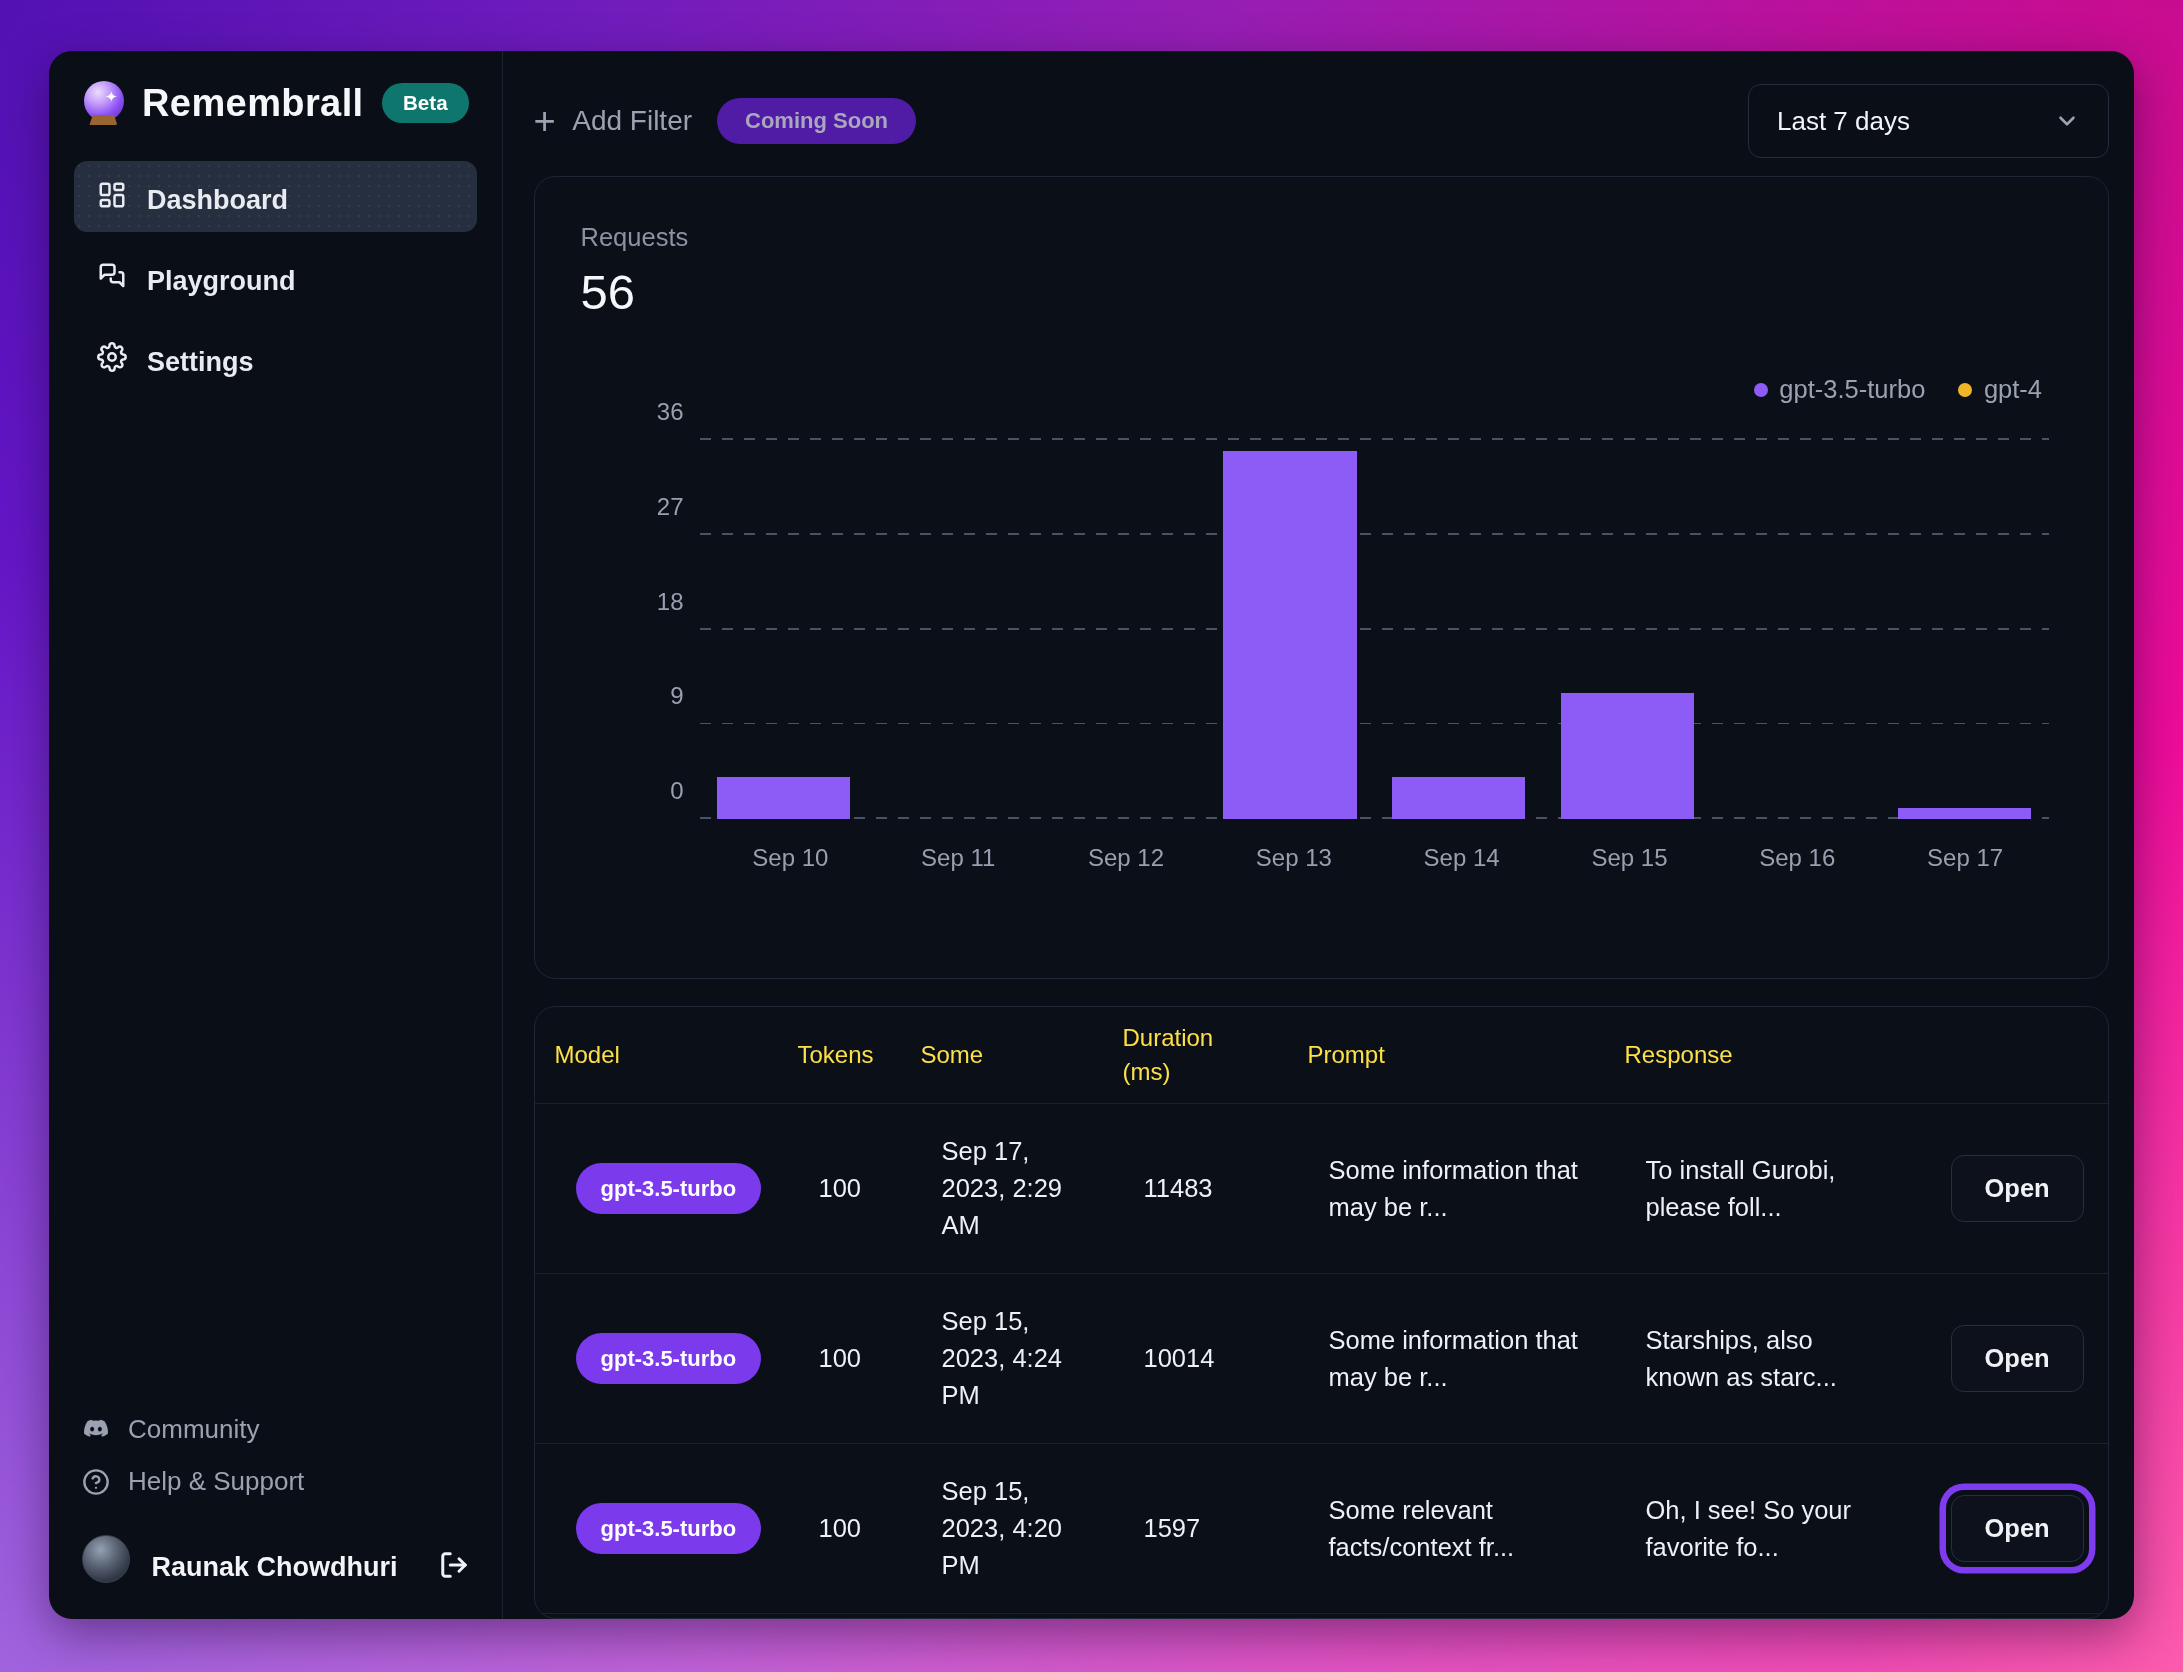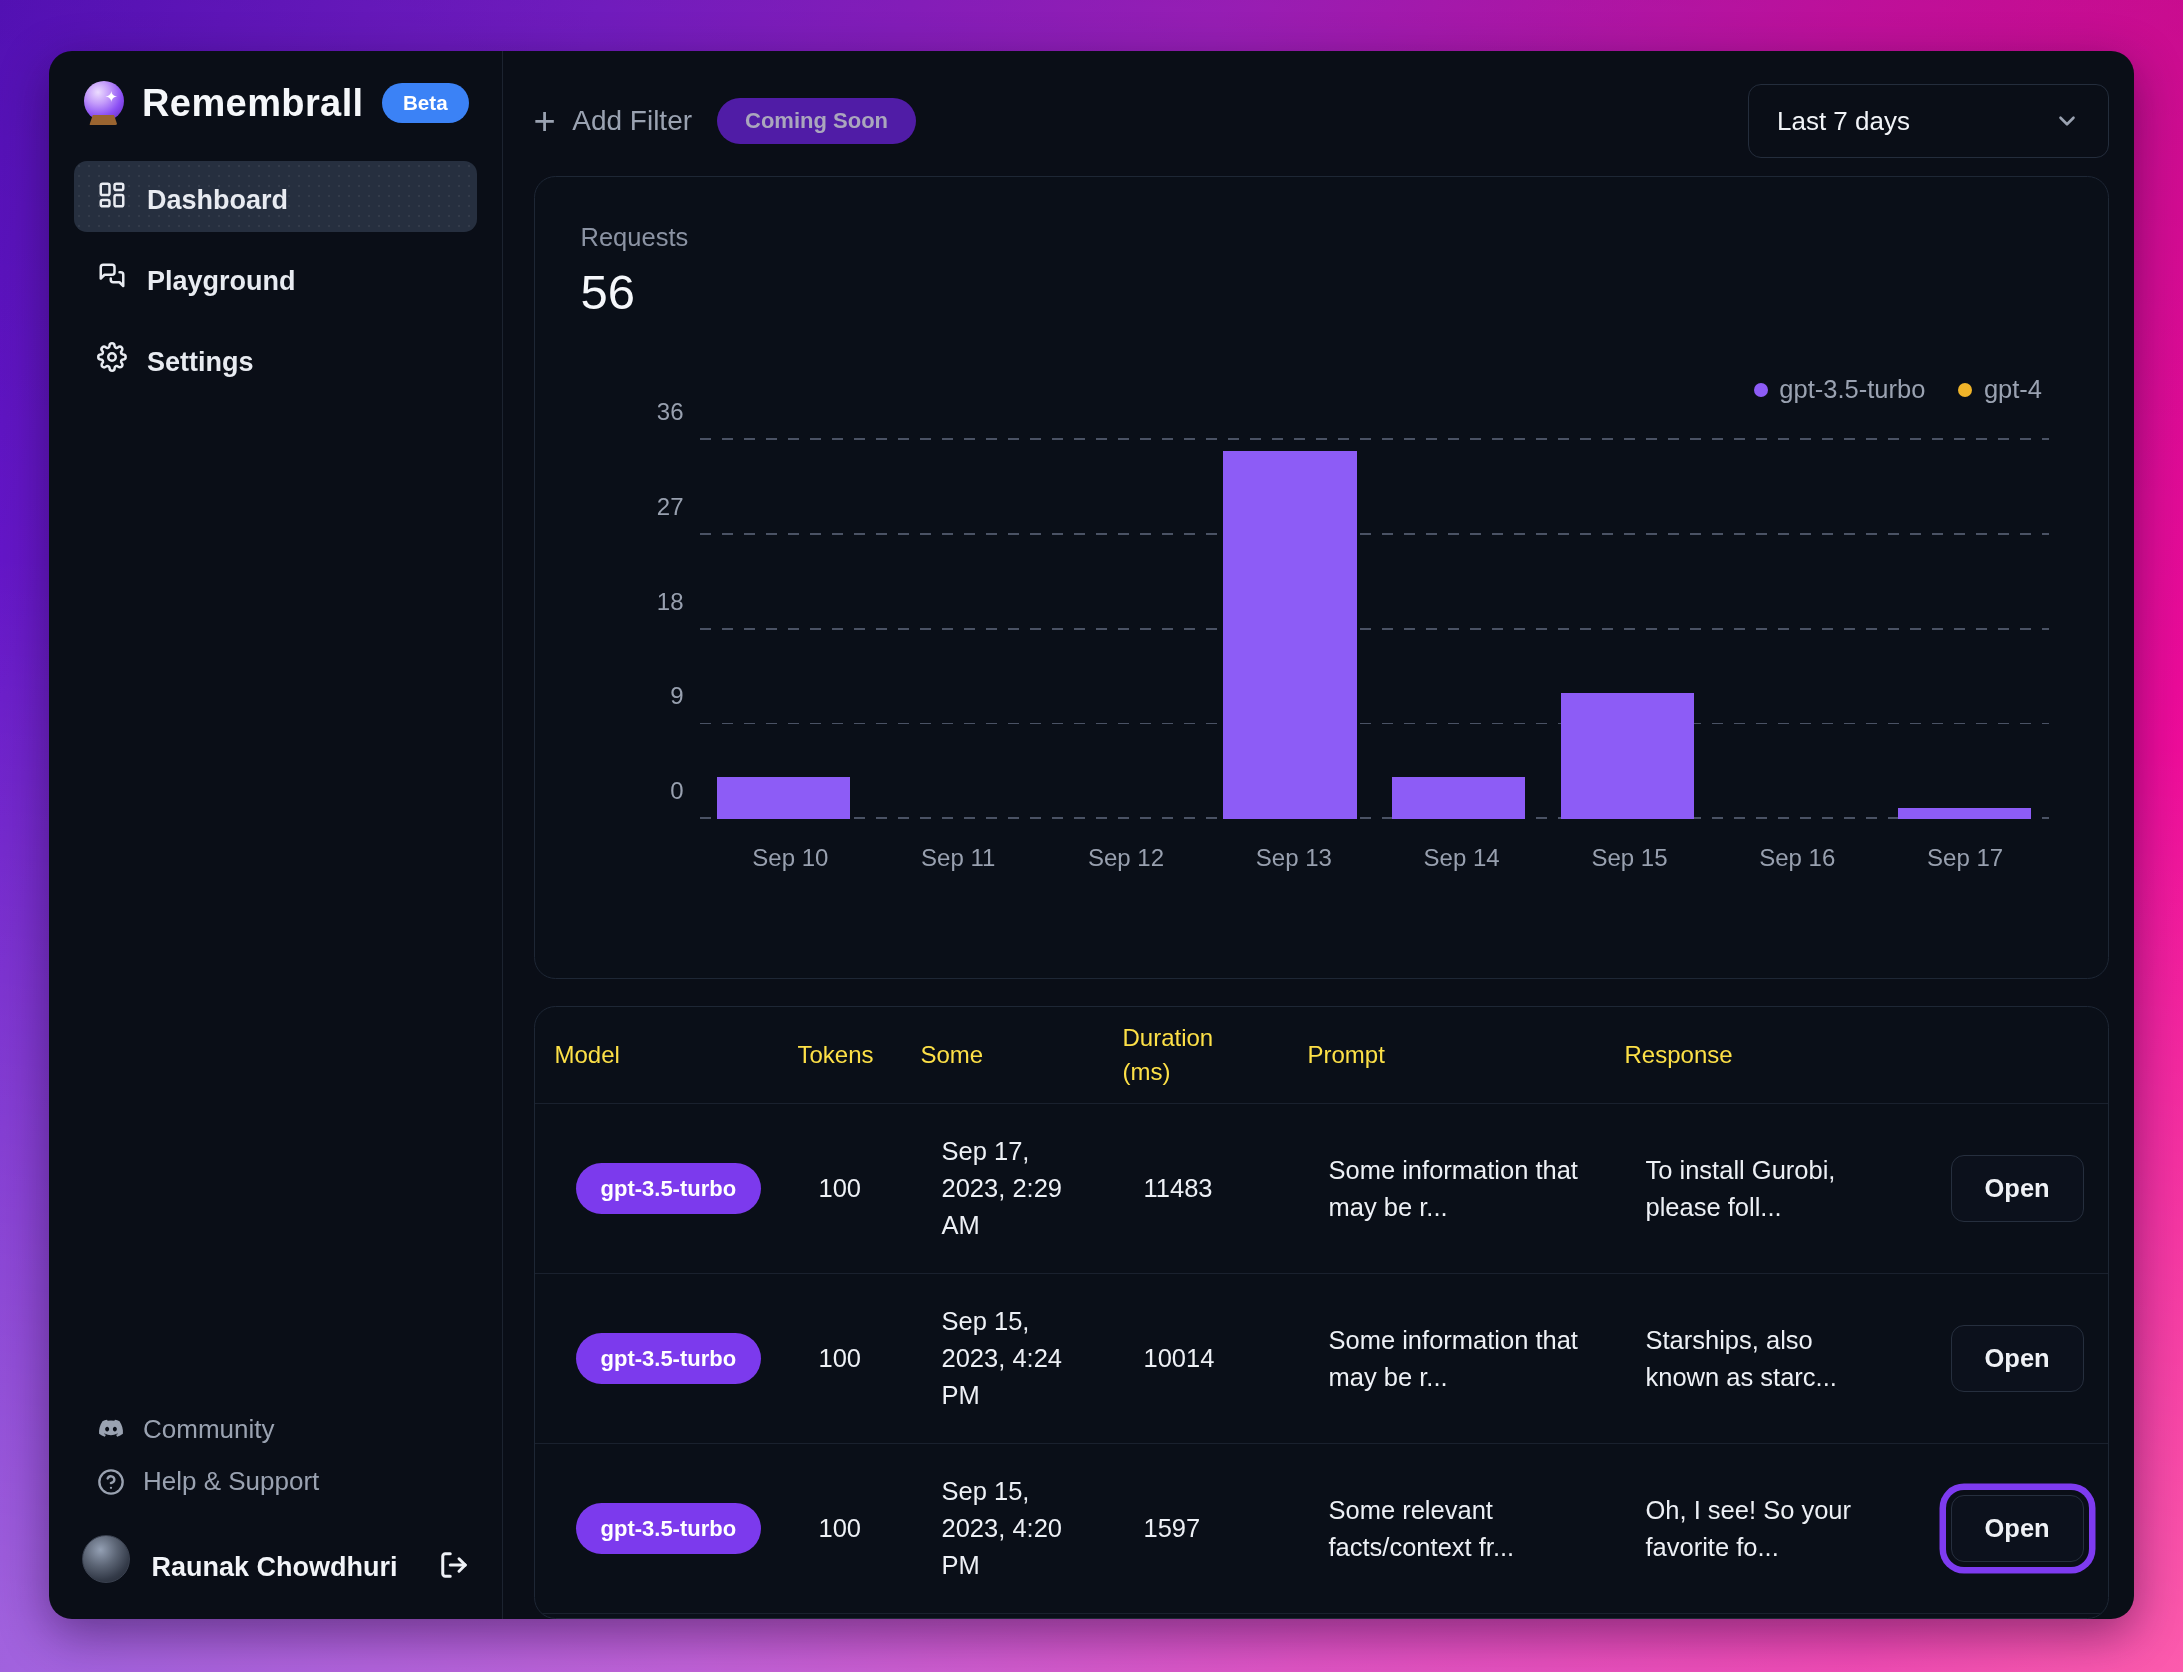--- a/index.html
+++ b/index.html
@@ -20,28 +20,28 @@
   
   .sidebar{width:453px;min-width:453px;border-right:1.6px solid #1c2330;display:flex;flex-direction:column;padding:30px 0 36px 0;}
   .logo-row{display:flex;align-items:center;gap:18px;padding:0 33px;margin-bottom:36px;}
   .crystal{width:44px;height:44px;position:relative;}
   .crystal .ball{position:absolute;left:1.6px;top:0;width:40px;height:40px;border-radius:50%;
     background:radial-gradient(circle at 35% 28%,#ecdcff 0%,#c49cfa 30%,#8b4ff4 62%,#5b21b6 100%);}
   .crystal .spark{position:absolute;left:23px;top:6.6px;color:#fff;font-size:15px;}
   .crystal .base{position:absolute;left:7.4px;bottom:0;width:28px;height:10px;background:#9a6430;
     clip-path:polygon(12% 0,88% 0,100% 100%,0 100%);border-radius:1.6px;}
   .logo-title{font-size:38px;font-weight:800;color:#f5f7fa;letter-spacing:0.4px;}
-  .beta-badge{background:#3b82f6;color:#fff;font-size:20.6px;font-weight:700;padding:8.2px 21.4px;border-radius:822px;}
+  .beta-badge{background:#0f766e;color:#fff;font-size:20.6px;font-weight:700;padding:8.2px 21.4px;border-radius:822px;}
   .nav{display:flex;flex-direction:column;gap:10px;padding:0 25px;}
   .nav-item{display:flex;align-items:center;gap:20px;height:71px;padding:0 23px;border-radius:13px;color:#e8ebf1;}
   .nav-item.active{background:#262f3f;background-image:radial-gradient(rgba(255,255,255,.06) 1.2px,transparent 1.2px);background-size:10px 10px;}
   .nav-item .nav-label{font-size:27px;font-weight:600;margin-top:8px;}
   .nav-item svg{width:30px;height:30px;stroke:#e8ebf1;fill:none;stroke-width:2;stroke-linecap:round;stroke-linejoin:round;}
   .side-spacer{flex:1;}
-  .side-footer{display:flex;flex-direction:column;gap:21.4px;padding:0 48px;}
+  .side-footer{display:flex;flex-direction:column;gap:21.4px;padding:0 33px;}
   .foot-item{display:flex;align-items:center;gap:18px;color:#9aa2b1;font-size:26px;}
   .foot-item svg{width:28px;height:28px;}
   .user-row{display:flex;align-items:flex-end;gap:21.4px;padding:0 33px;margin-top:38px;}
   .avatar{width:46px;height:46px;border-radius:50%;
     background:radial-gradient(circle at 38% 30%,#94a0b4 0%,#5c6575 38%,#333a48 70%,#20242e 100%);
     border:0.8px solid #3a4150;}
   .user-name{font-size:27px;font-weight:700;color:#f2f4f8;flex:1;}
   .logout svg{width:30px;height:30px;stroke:#eef1f6;fill:none;stroke-width:2.4;stroke-linecap:round;stroke-linejoin:round;}
   
   .main{flex:1;display:flex;flex-direction:column;padding:0 25px 0 30.5px;min-width:0;}

